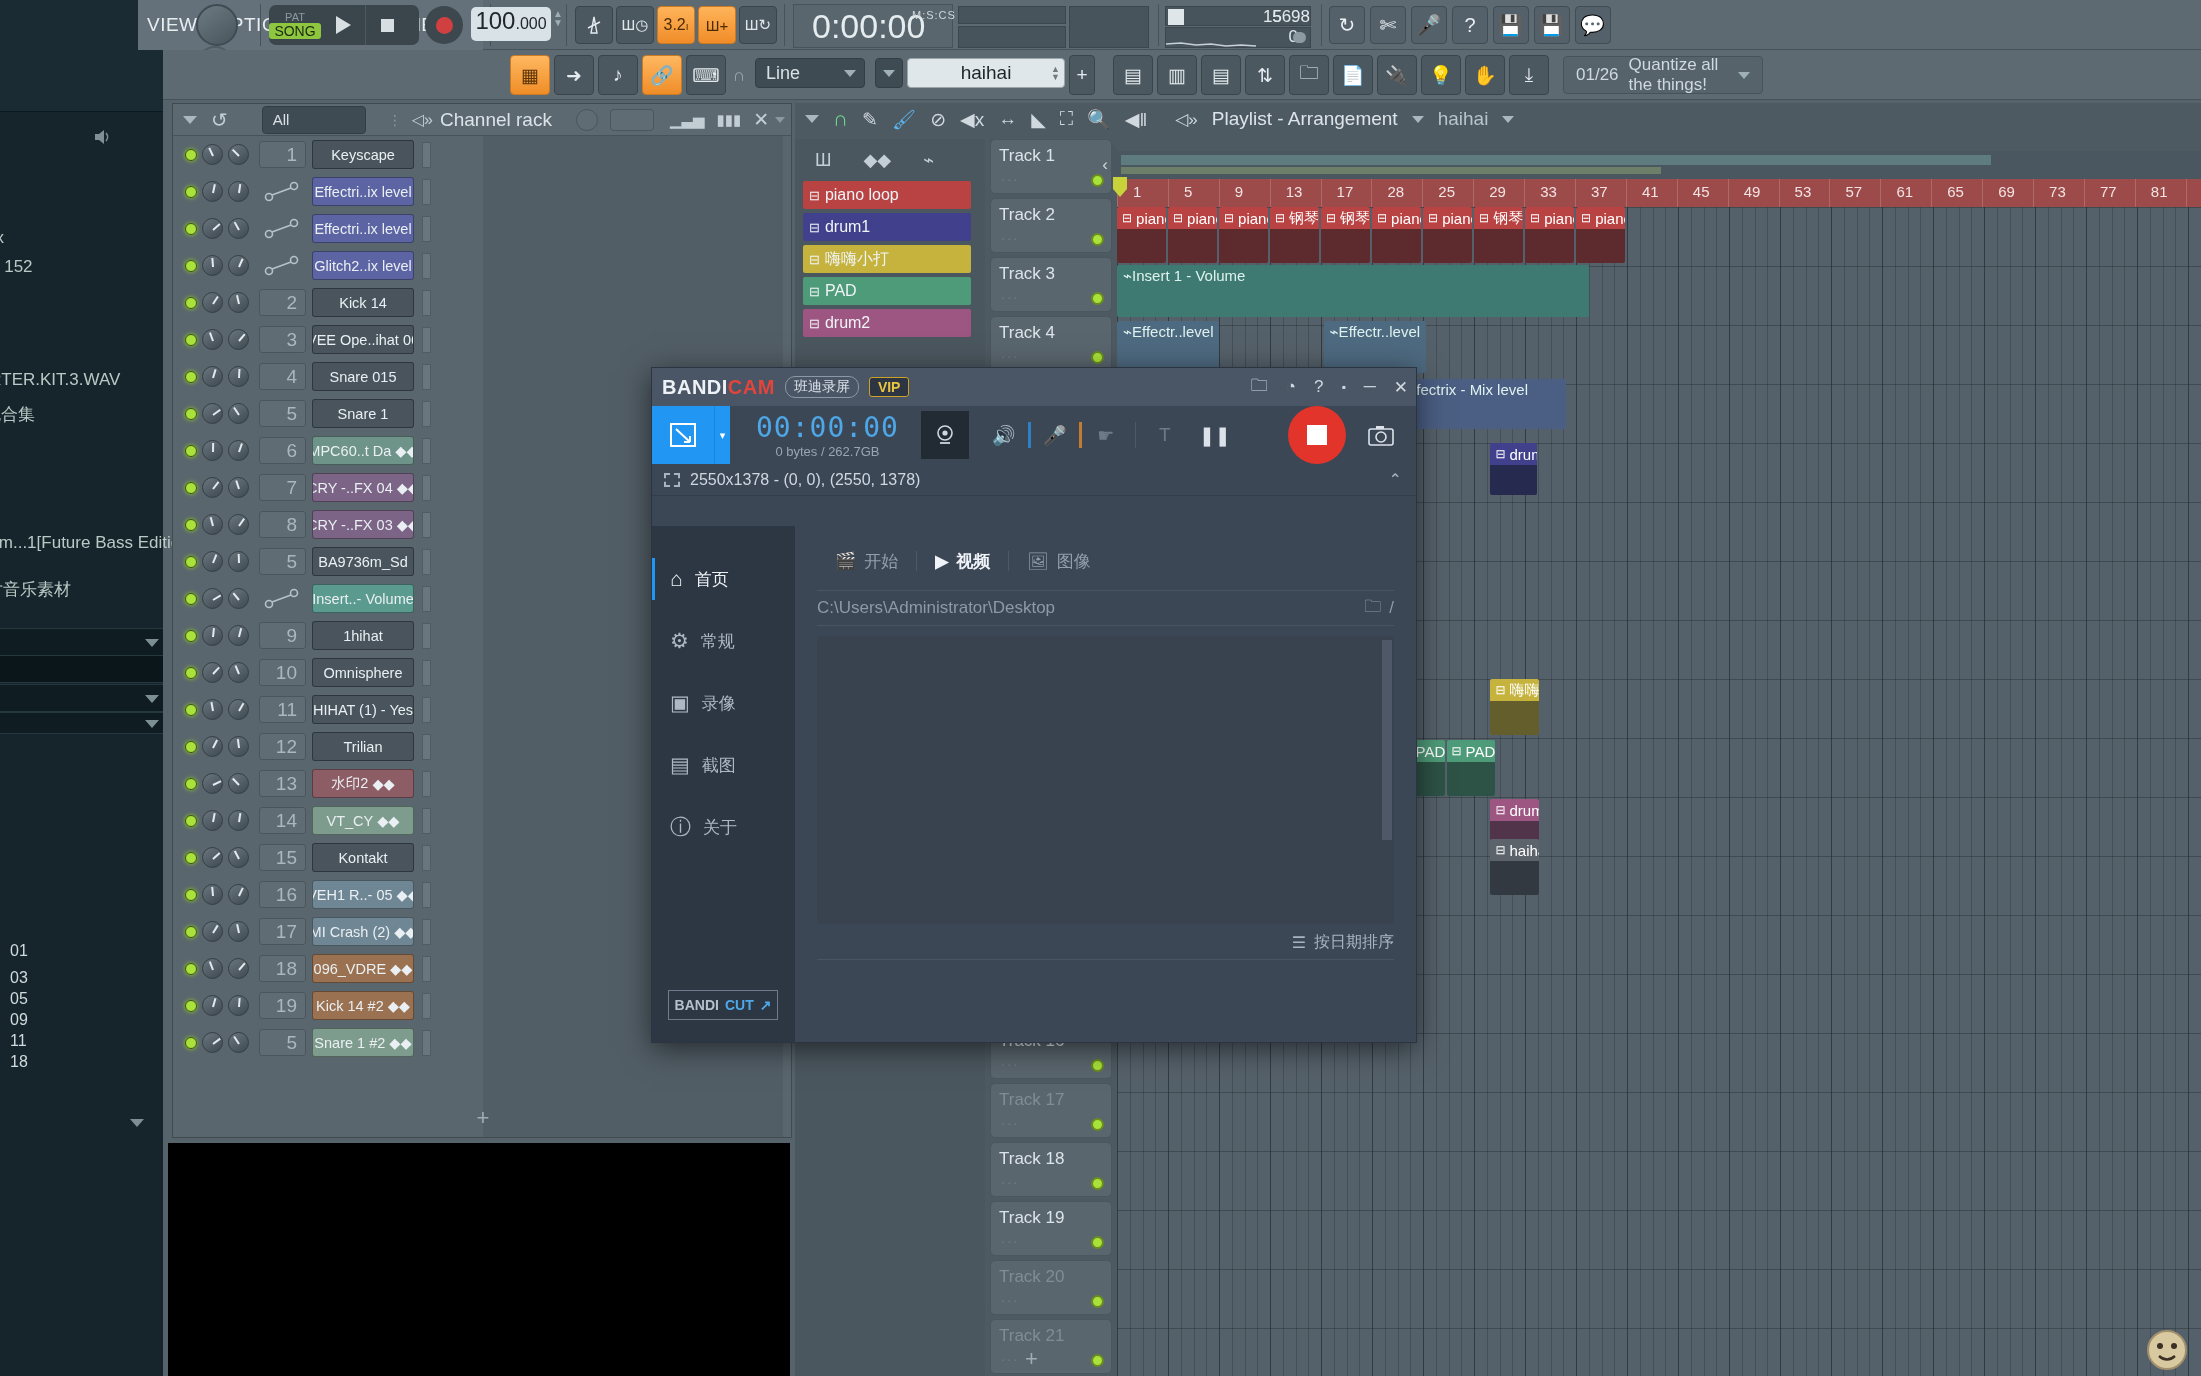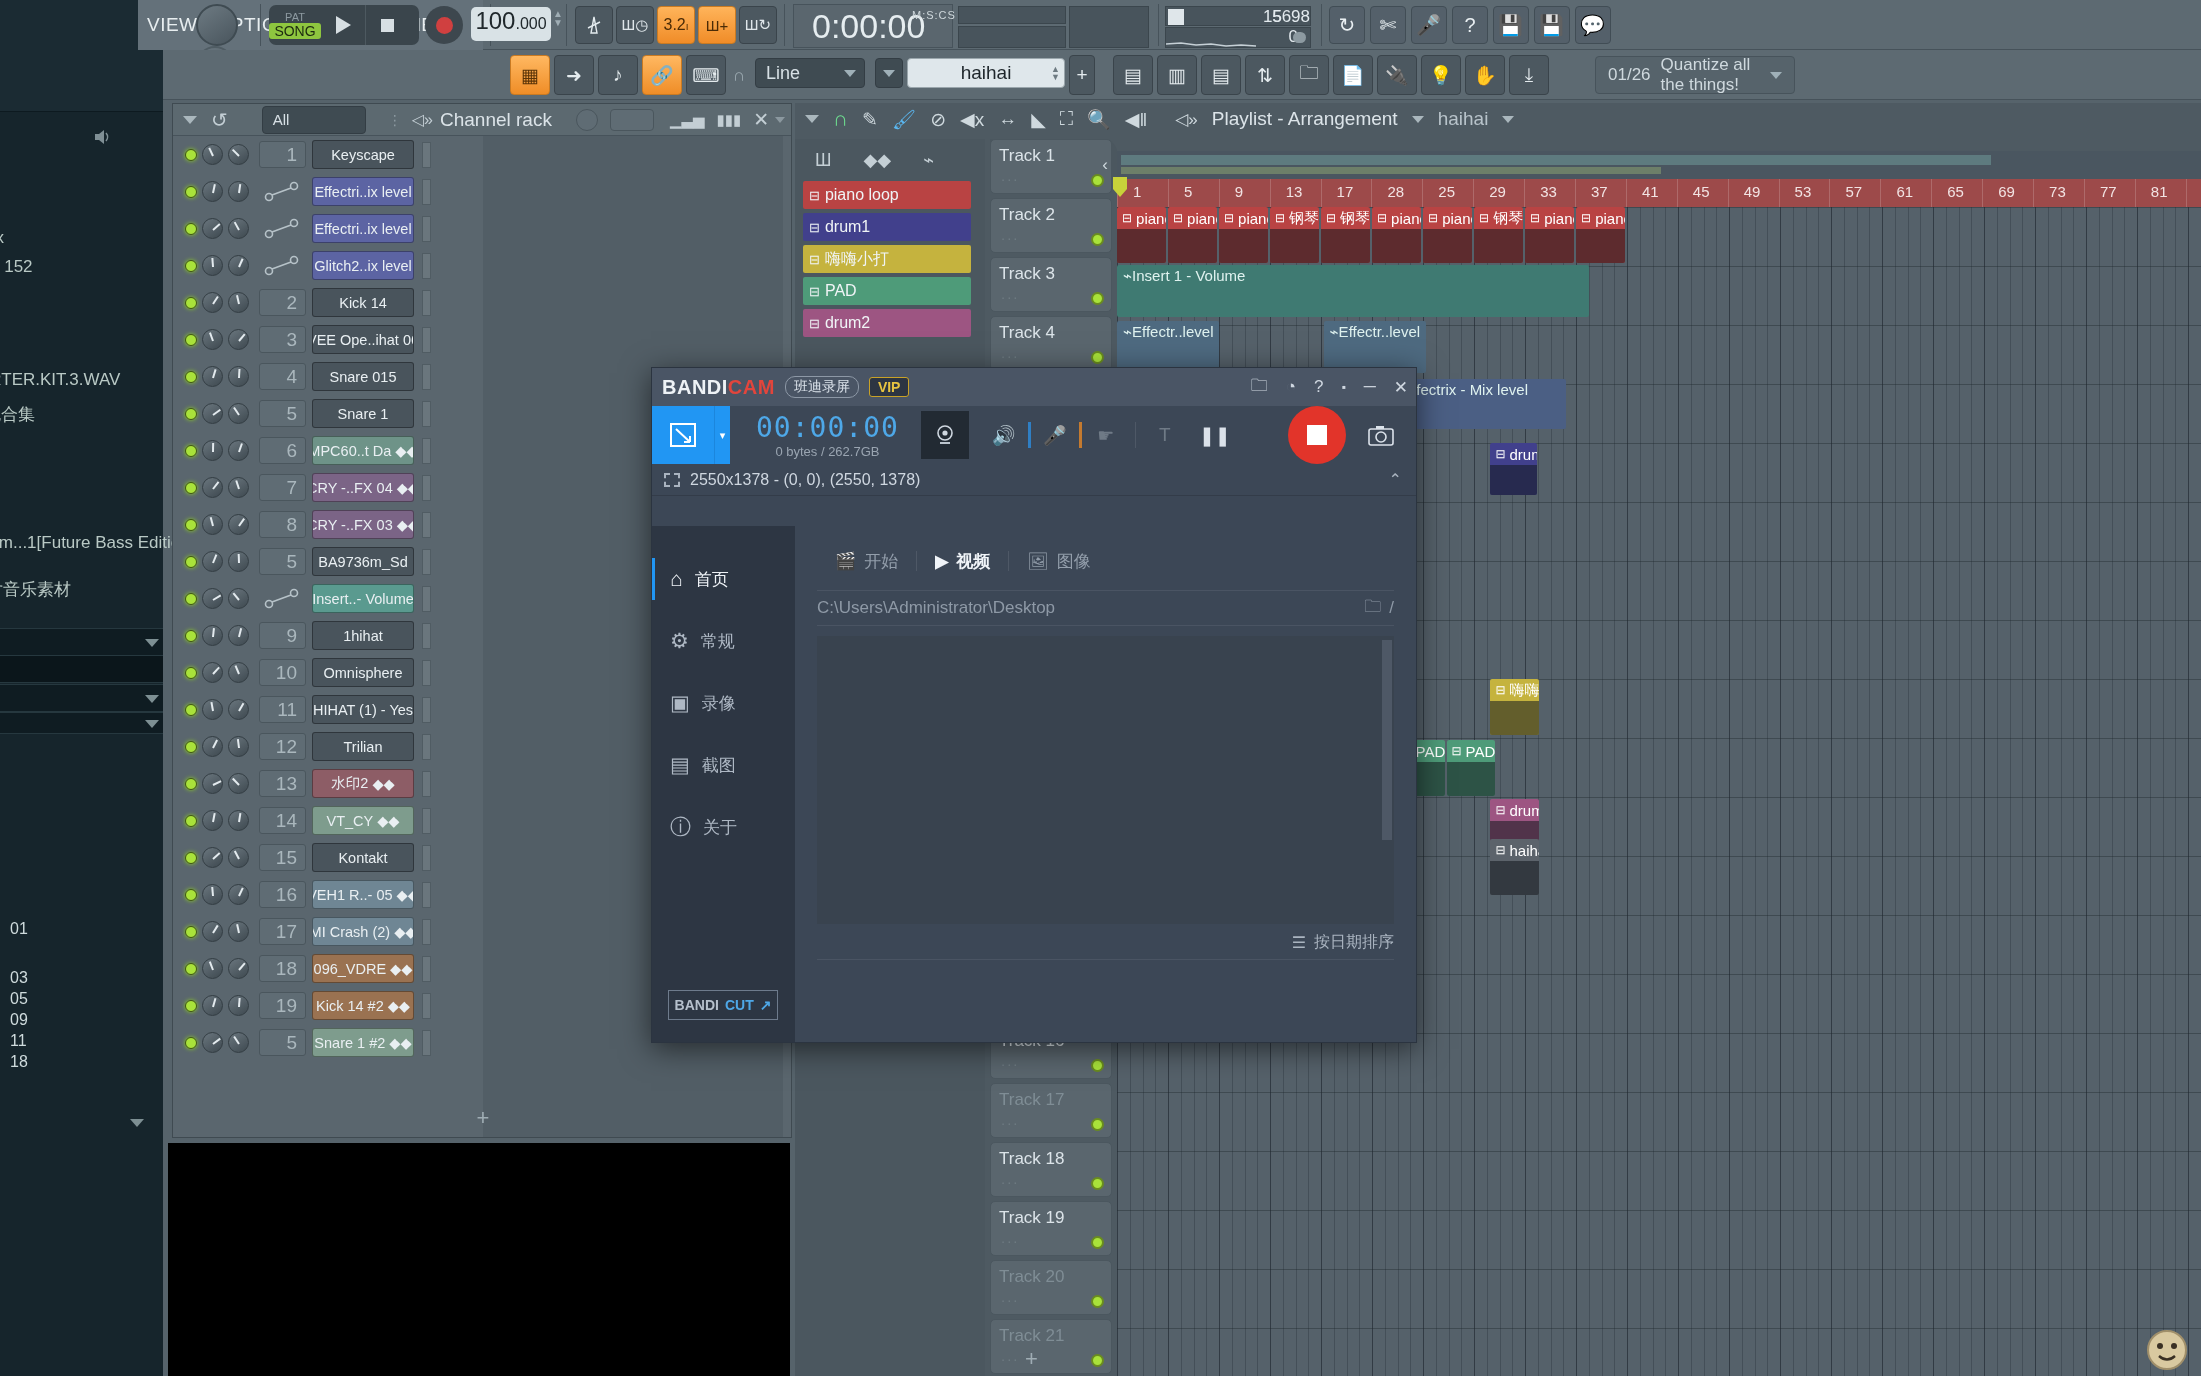--- a/index.html
+++ b/index.html
@@ -158,21 +158,21 @@
         <span class="bdrop" style="top:10px"></span>
       </div>
     <div class="bsel" style="top:655px;background:#0b161b"></div>
     <div class="bsel" style="top:684px">
         <span class="bdrop" style="top:10px"></span>
       </div>
     <div class="bsel" style="top:712px;height:22px">
         <span class="bdrop" style="top:7px"></span>
       </div>
 
-    <div class="bnum" style="top:920px">01</div>
+    <div class="bnum" style="top:942px">01</div>
     <div class="bnum" style="top:969px">03</div>
     <div class="bnum" style="top:990px">05</div>
     <div class="bnum" style="top:1011px">09</div>
     <div class="bnum" style="top:1032px">11</div>
     <div class="bnum" style="top:1053px">18</div>
     <div class="bdrop" style="left:130px;top:1119px"></div>
   </div>
 
   <div class="topbar">
     <div class="menuwrap" style="left:-25px;width:345px">
@@ -330,21 +330,21 @@
       </div>
     <div class="sbtn" style="left:1258px;top:5px">
         <span>💡</span>
       </div>
     <div class="sbtn" style="left:1302px;top:5px">
         <span>✋</span>
       </div>
     <div class="sbtn" style="left:1346px;top:5px">
         <span>⤓</span>
       </div>
-    <div class="hint" style="left:1432px;top:6px;width:200px;height:38px">
+    <div class="hint" style="left:1400px;top:6px;width:200px;height:38px">
       <span>01/26</span>
       <span>Quantize all the things!</span>
       <span style="margin-left:auto;width:0;height:0;border-left:6px solid transparent;border-right:6px solid transparent;border-top:7px solid #9fb0b8"></span>
     </div>
   </div>
 
   <div class="crwin">
     <div class="crhead">
       <span style="margin-left:10px;width:0;height:0;border-left:7px solid transparent;border-right:7px solid transparent;border-top:8px solid #aab7bd"></span>
       <span style="margin-left:14px;color:#c3ced4;font-size:20px">↺</span>

